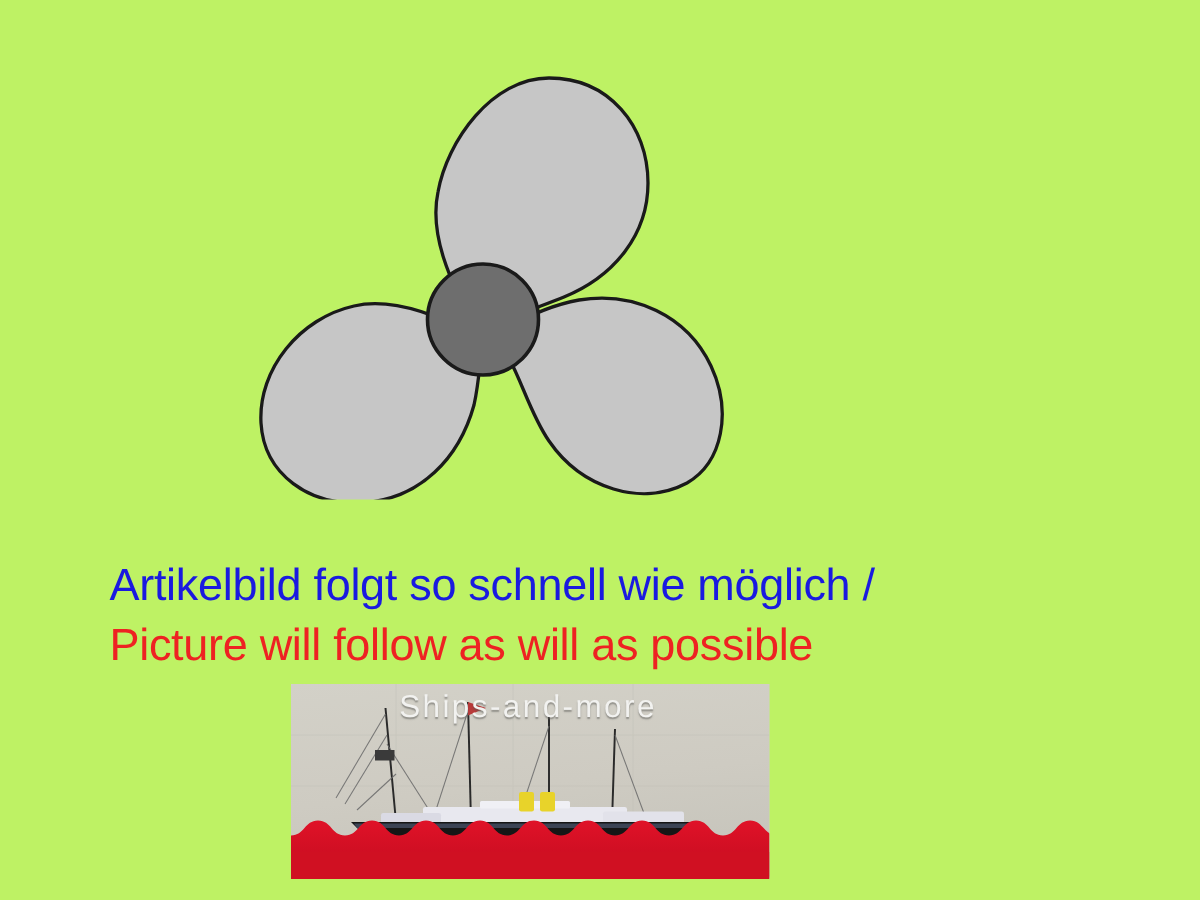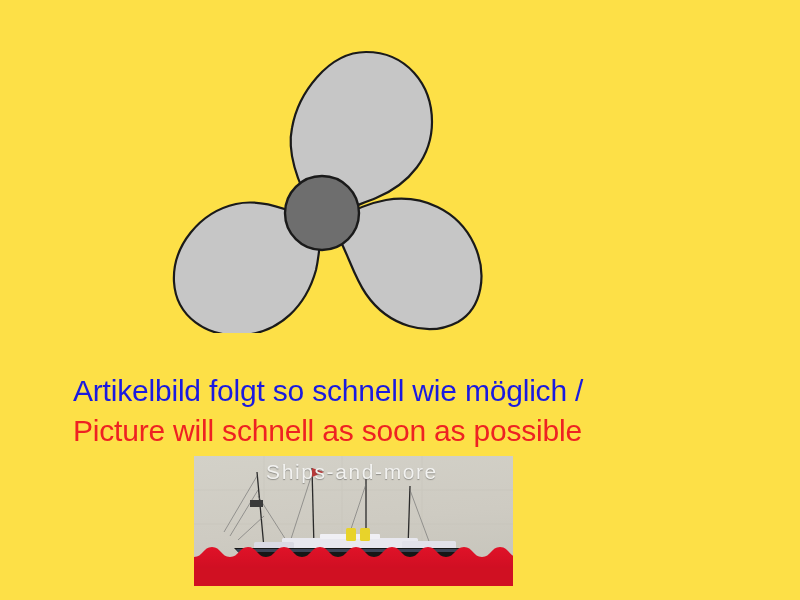--- a/index.html
+++ b/index.html
@@ -12,21 +12,21 @@
     height: 600px;
     position: relative;
     overflow: hidden;
     font-family: "Liberation Sans", sans-serif;
     background: #ffffff;
   }
 
   #placeholder-page {
     position: absolute;
     inset: 0;
-    background: #fde047;
+    background: #bef264;
     text-decoration: underline;
   }
 
   
   #propeller-graphic {
     position: absolute;
     left: 160px;
     top: 38px;
     width: 330px;
     height: 295px;
@@ -116,21 +116,21 @@
                  C 322 270, 328 236, 314 206
                  C 298 172, 262 156, 226 162
                  C 204 166, 186 176, 176 182 Z" fill="#c6c6c6" stroke="#1a1a1a" stroke-width="2.2" stroke-linejoin="round"></path>
       </g>
       <circle cx="162" cy="175" r="37" fill="#6e6e6e" stroke="#1a1a1a" stroke-width="2.4"></circle>
     </svg>
   </div>
 
   <div id="message-block">
     <div class="msg-line" id="message-line-de">Artikelbild folgt so schnell wie möglich /</div>
-    <div class="msg-line" id="message-line-en">Picture will schnell as soon as possible</div>
+    <div class="msg-line" id="message-line-en">Picture will follow as will as possible</div>
   </div>
 
   <div id="shop-logo-photo">
     <svg viewBox="0 0 319 130" xmlns="http://www.w3.org/2000/svg">
       <defs>
         <linearGradient id="bgGrad" x1="0" y1="0" x2="0.25" y2="1">
           <stop offset="0%" stop-color="#d3d1c8"></stop>
           <stop offset="60%" stop-color="#cecbc2"></stop>
           <stop offset="100%" stop-color="#c7c5bc"></stop>
         </linearGradient>

